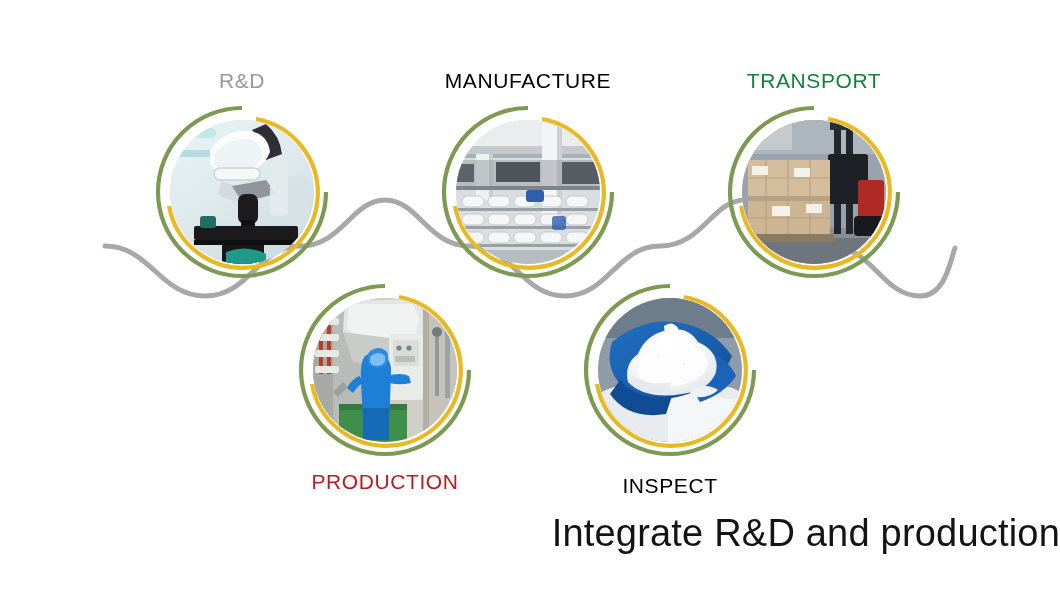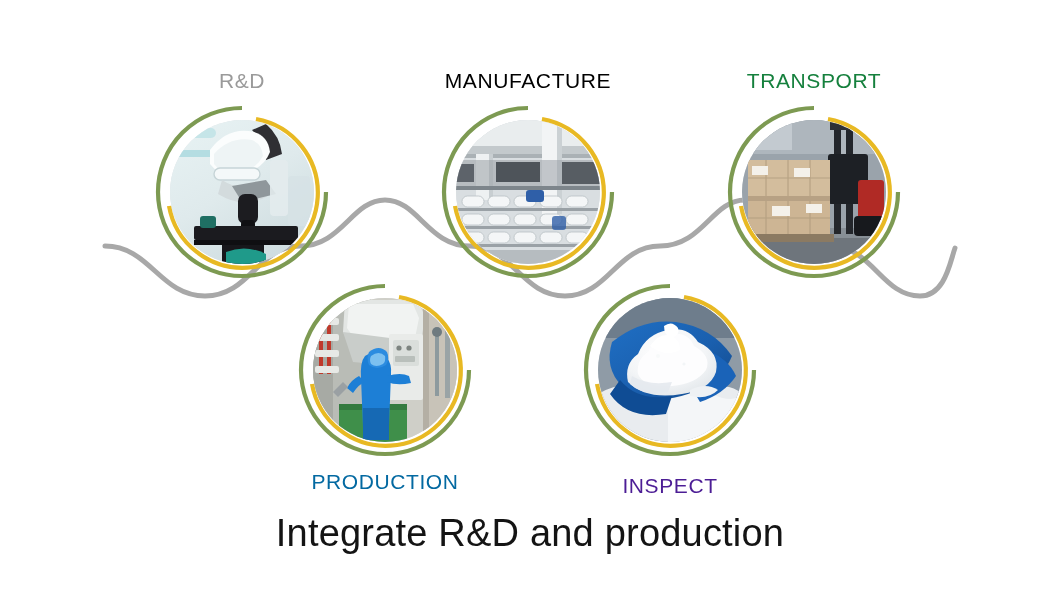--- a/index.html
+++ b/index.html
@@ -83,21 +83,21 @@
   
   .node.top .node-label { margin-bottom: 12px; }
   .node.bottom .node-label { margin-top: 12px; }
 
   
   #headline {
     position: absolute;
     left: 0;
     top: 512px;
     width: 1060px;
-    text-align: center;
+    text-align: right;
     z-index: 4;
     font-size: 38px;
     color: #141414;
     font-weight: 400;
     letter-spacing: 0.2px;
     line-height: 1.15;
   }
 </style>
 </head>
 <body>
@@ -296,21 +296,21 @@
           <path d="M74 78 q14 -4 22 0 l2 7 q-14 3 -24 -1 z" fill="#1d7fd6"></path>
           <path d="M46 78 q-8 4 -12 12 l6 5 q6 -9 12 -11 z" fill="#1d7fd6"></path>
           <path d="M30 84 l-10 10 l5 5 l10 -10 z" fill="#9aa0a3"></path>
         </svg>
       </div>
       <svg class="ring-svg" viewBox="0 0 178 178">
         <path class="arc-green" d="M 89 5 A 84 84 0 1 0 173 89" fill="none" stroke-linecap="butt" stroke="#7d9a52" stroke-width="4.2"></path>
         <path class="arc-yellow" d="M 103 16 A 75 75 0 1 1 16 103" fill="none" stroke-linecap="butt" stroke="#e8b923" stroke-width="4.2"></path>
       </svg>
     </div>
-    <div class="node-label" style="color: #0369a1;">PRODUCTION</div>
+    <div class="node-label" style="color: #b91c1c;">PRODUCTION</div>
   </div>
 
   <div class="node bottom" id="node-inspect" style="left: 670px; top: 281px;">
     <div class="circle-wrap">
       <div class="photo">
         <svg viewBox="0 0 144 144" preserveAspectRatio="xMidYMid slice" role="img">
           <defs>
             <linearGradient id="scoopg" x1="0" y1="0" x2="1" y2="1">
               <stop offset="0%" stop-color="#1f6fc4"></stop>
               <stop offset="55%" stop-color="#1a5fae"></stop>
@@ -340,18 +340,18 @@
           <path d="M92 92 q16 -8 28 0 q-10 10 -28 6 z" fill="#eef1f4"></path>
           <circle cx="60" cy="58" r="2" fill="#f7f9fa"></circle>
           <circle cx="86" cy="66" r="1.6" fill="#f2f5f7"></circle>
         </svg>
       </div>
       <svg class="ring-svg" viewBox="0 0 178 178">
         <path class="arc-green" d="M 89 5 A 84 84 0 1 0 173 89" fill="none" stroke-linecap="butt" stroke="#7d9a52" stroke-width="4.2"></path>
         <path class="arc-yellow" d="M 103 16 A 75 75 0 1 1 16 103" fill="none" stroke-linecap="butt" stroke="#e8b923" stroke-width="4.2"></path>
       </svg>
     </div>
-    <div class="node-label" style="color: #4c1d95; margin-top: 16px;">INSPECT</div>
+    <div class="node-label" style="color: #000000; margin-top: 16px;">INSPECT</div>
   </div>
 
   <div id="headline" style="color: rgb(20, 20, 20);">Integrate R&amp;D and production</div>
 
 </div>
 
 </body></html>

